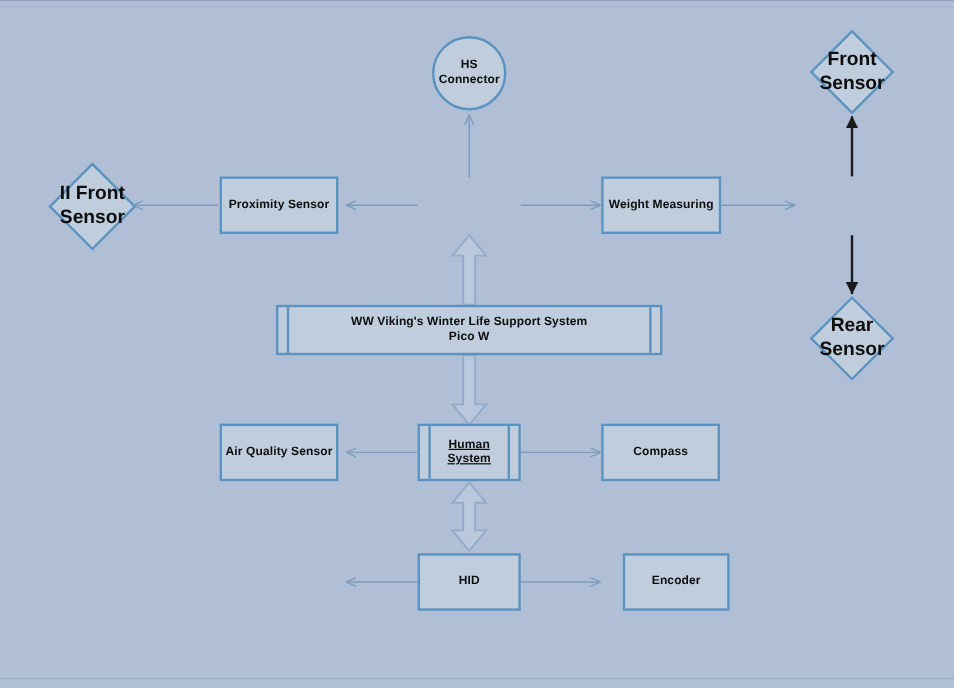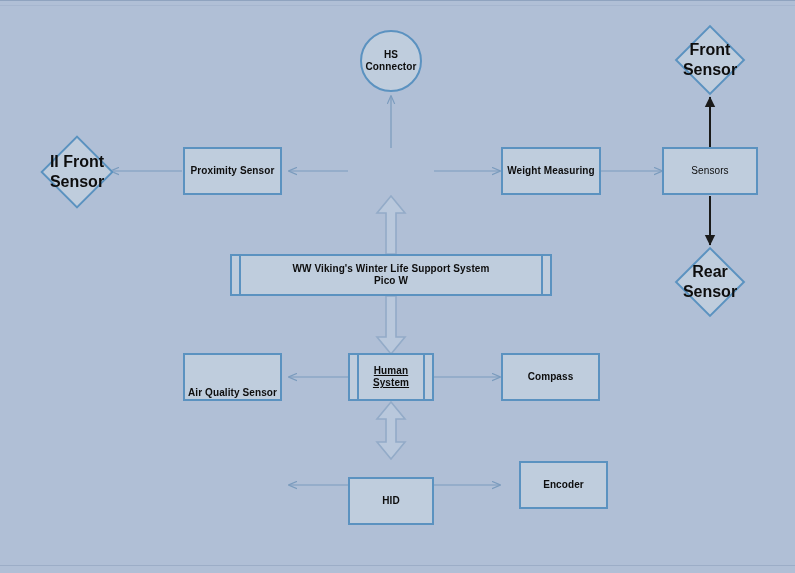--- a/index.html
+++ b/index.html
@@ -170,23 +170,20 @@
 
   <div class="node rect" style="left:183px; top:147px; width:99px; height:48px;justify-content:center;">
     <span>Proximity Sensor</span>
   </div>
 
 
   <div class="node rect" style="left:501px; top:147px; width:100px; height:48px;">
     <span>Weight Measuring</span>
   </div>
 
-  <div class="node rect" style="left:662px; top:147px; width:96px; height:48px;">
-    <span class="light-text">Sensors</span>
-  </div>
 
   <div class="diamond-wrap" style="left:675px; top:23px; width:70px; height:74px;">
     <div class="dshape" style="width:46px; height:46px;"></div>
     <div class="dlabel">
       <span>
         <span>Front</span><br>
         <span>Sensor</span>
       </span>
     </div>
   </div>
@@ -203,36 +200,36 @@
 
   <div class="node subroutine" style="left:230px; top:254px; width:322px; height:42px;">
     <span class="bar l"></span>
     <span class="bar r"></span>
     <span class="label">
       <span>WW Viking's Winter Life Support System</span><br>
       <span>Pico W</span>
     </span>
   </div>
 
-  <div class="node rect" style="left:183px; top:353px; width:99px; height:48px;align-items:flex-end;">
+  <div class="node rect" style="left:183px; top:353px; width:99px; height:48px;">
     <span>Air Quality Sensor</span>
   </div>
 
   <div class="node subroutine" style="left:348px; top:353px; width:86px; height:48px;text-decoration:underline;">
     <span class="bar l"></span>
     <span class="bar r"></span>
     <span class="label">Human System</span>
   </div>
 
   <div class="node rect" style="left:501px; top:353px; width:99px; height:48px;">
     <span>Compass</span>
   </div>
 
 
-  <div class="node rect" style="left:348px; top:461px; width:86px; height:48px;margin-top:16px;">
+  <div class="node rect" style="left:348px; top:461px; width:86px; height:48px;">
     <span>HID</span>
   </div>
 
   <div class="node rect" style="left:519px; top:461px; width:89px; height:48px;">
     <span>Encoder</span>
   </div>
 
 </div>
 
 </body></html>

